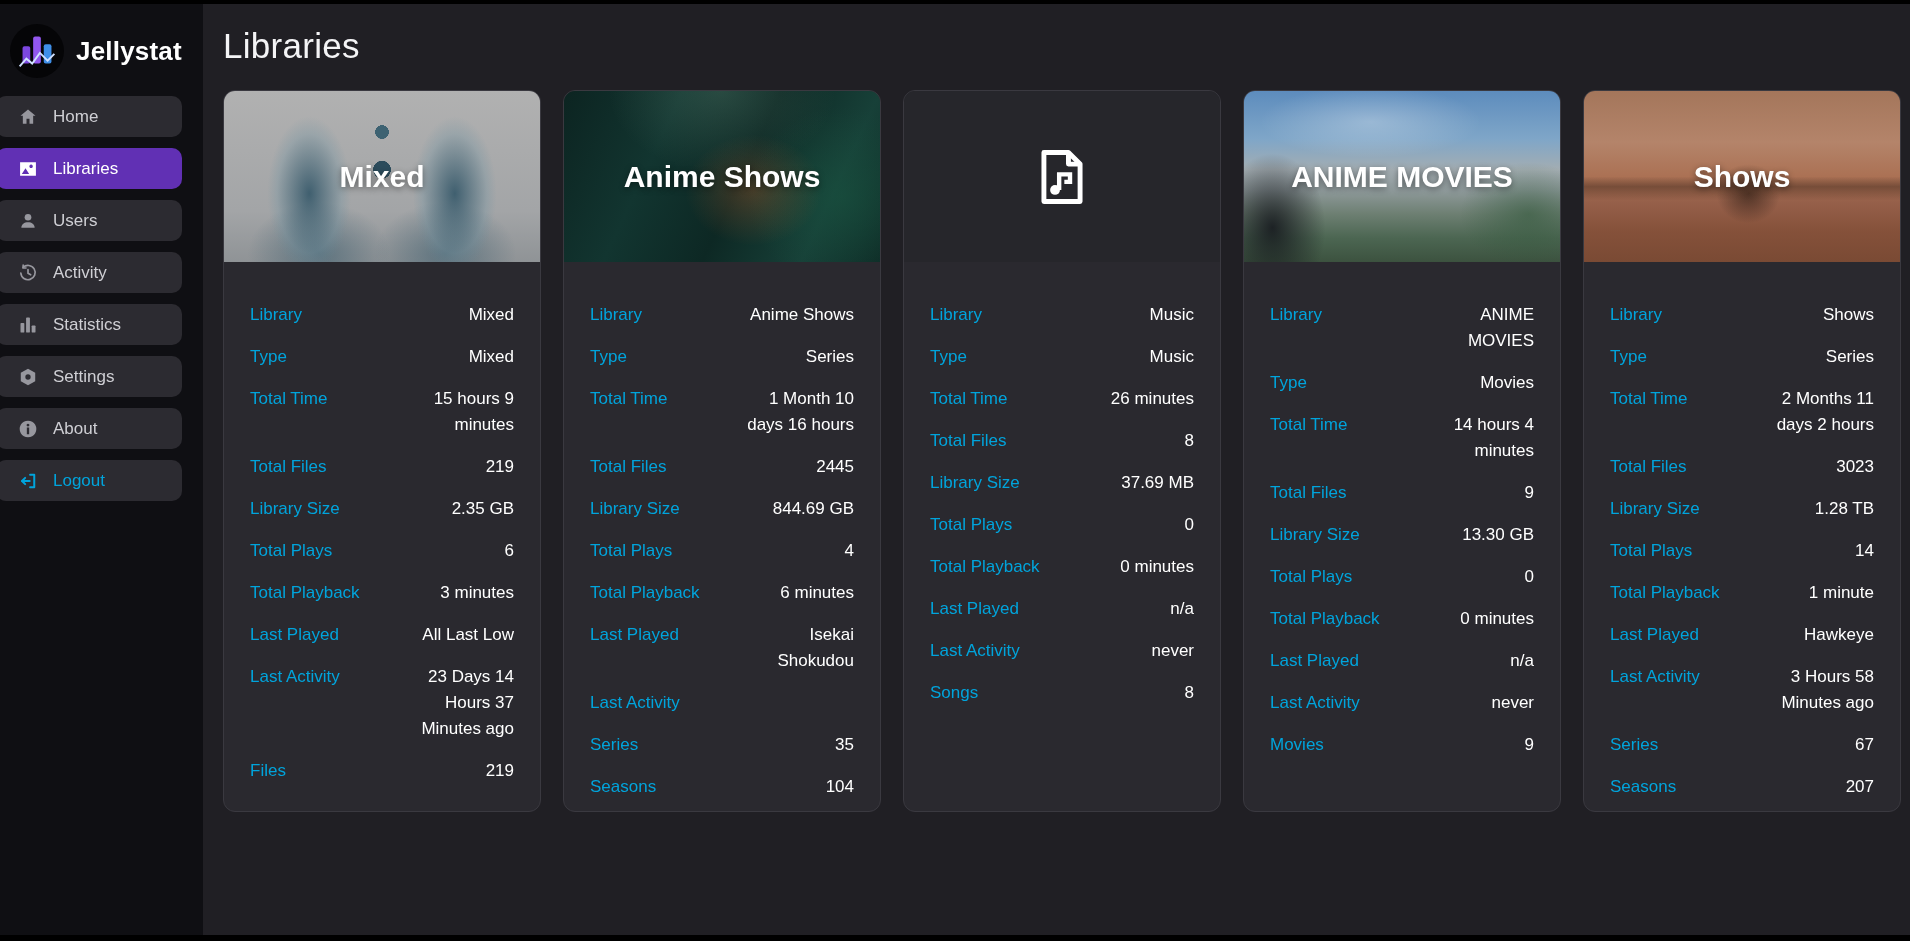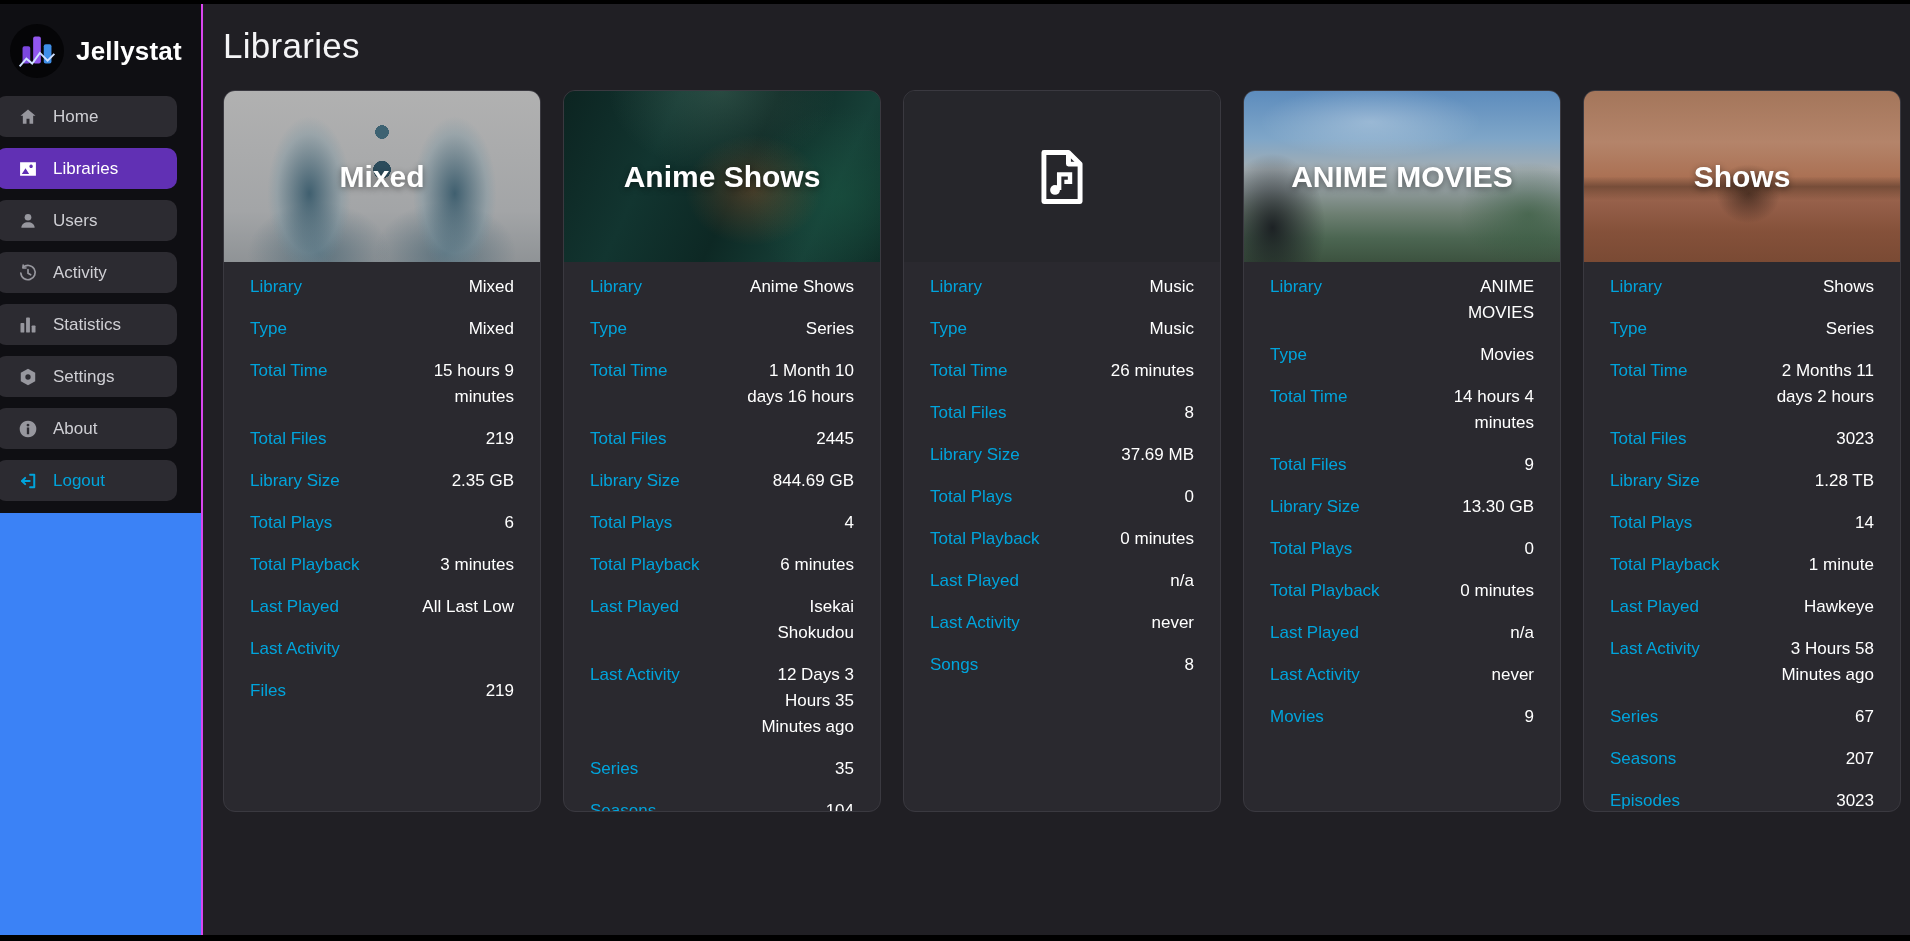--- a/index.html
+++ b/index.html
@@ -3,22 +3,22 @@
 <meta charset="utf-8">
 <style>
   * { margin:0; padding:0; box-sizing:border-box; }
   html,body { width:1910px; height:941px; overflow:hidden; background:#000;
               font-family:"Liberation Sans", sans-serif; }
   .top-strip { height:4px; background:#000; }
   .bottom-strip { position:absolute; left:0; bottom:0; width:100%; height:6px; background:#000; }
   .app { display:flex; height:931px; }
 
   
-  .sidebar { width:203px; flex:0 0 203px; background:#3b82f6; display:flex; flex-direction:column;
-             border-right:2px solid #d946ef; }
+  .sidebar { width:203px; flex:0 0 203px; background:#8b5cf6; display:flex; flex-direction:row;
+             border-right:2px solid #e5e5e5; }
   .nav-wrap { background:#0f0f13; padding:12px 24px 12px 0; }
   .brand { display:flex; align-items:center; gap:12px; padding:8px 0 18px 10px; cursor:pointer; }
   .brand-name { color:#fff; font-size:26px; font-weight:700; letter-spacing:.2px; }
   .nav-item { display:flex; align-items:center; gap:15px; height:41px; margin:0 0 11px -4px;
               padding-left:22px; border-radius:10px; background:#2c2b31; color:#cfcfd4;
               font-size:17px; cursor:pointer; }
   .nav-item:last-child { margin-bottom:0; }
   .nav-item .nicon { width:20px; height:20px; color:#97979e; display:inline-flex; }
   .nav-item .nicon svg { width:100%; height:100%; }
   .nav-item.active { background:#6130b4; color:#fff; }
@@ -66,21 +66,21 @@
       radial-gradient(ellipse 50% 30% at 40% 18%, rgba(255,255,255,.28), transparent 70%),
       linear-gradient(180deg, #5d8cbd 0%, #7fa6c8 28%, #a3adb2 46%, #8f9a9b 58%, #6d7f72 72%, #4c6652 86%, #3c523f 100%);
   }
   .banner-desert {
     background:
       linear-gradient(180deg, rgba(60,40,30,0) 50%, rgba(75,48,34,.5) 56%, rgba(60,38,28,0) 64%),
       radial-gradient(ellipse 14% 24% at 52% 60%, rgba(38,24,17,.65), transparent 72%),
       linear-gradient(180deg, #a4765b 0%, #b4846a 30%, #ab7154 50%, #96604a 65%, #85513a 82%, #7a4a34 100%);
   }
 
-  .rows { padding:4px 26px 0 26px; }
+  .rows { padding:32px 26px 0 26px; }
   .row { display:flex; justify-content:space-between; align-items:flex-start;
          padding:8px 0; font-size:17px; line-height:26px; }
   .row .label { color:#00a4dc; }
   .row .value { color:#fff; flex:0 0 112px; text-align:right; }
 </style>
 </head>
 <body>
 
 <div class="top-strip"></div>
 
@@ -236,20 +236,21 @@
     <span class="value">3 minutes</span>
   </div>
 
   <div class="row">
     <span class="label">Last Played</span>
     <span class="value">All Last Low</span>
   </div>
 
   <div class="row">
     <span class="label">Last Activity</span>
+    <span class="value">23 Days 14 Hours 37 Minutes ago</span>
   </div>
 
   <div class="row">
     <span class="label">Files</span>
     <span class="value">219</span>
   </div>
 </div>
   </div>
 
   <div class="card">
@@ -293,21 +294,20 @@
     <span class="value">6 minutes</span>
   </div>
 
   <div class="row">
     <span class="label">Last Played</span>
     <span class="value">Isekai Shokudou</span>
   </div>
 
   <div class="row">
     <span class="label">Last Activity</span>
-    <span class="value">12 Days 3 Hours 35 Minutes ago</span>
   </div>
 
   <div class="row">
     <span class="label">Series</span>
     <span class="value">35</span>
   </div>
 
   <div class="row">
     <span class="label">Seasons</span>
     <span class="value">104</span>

